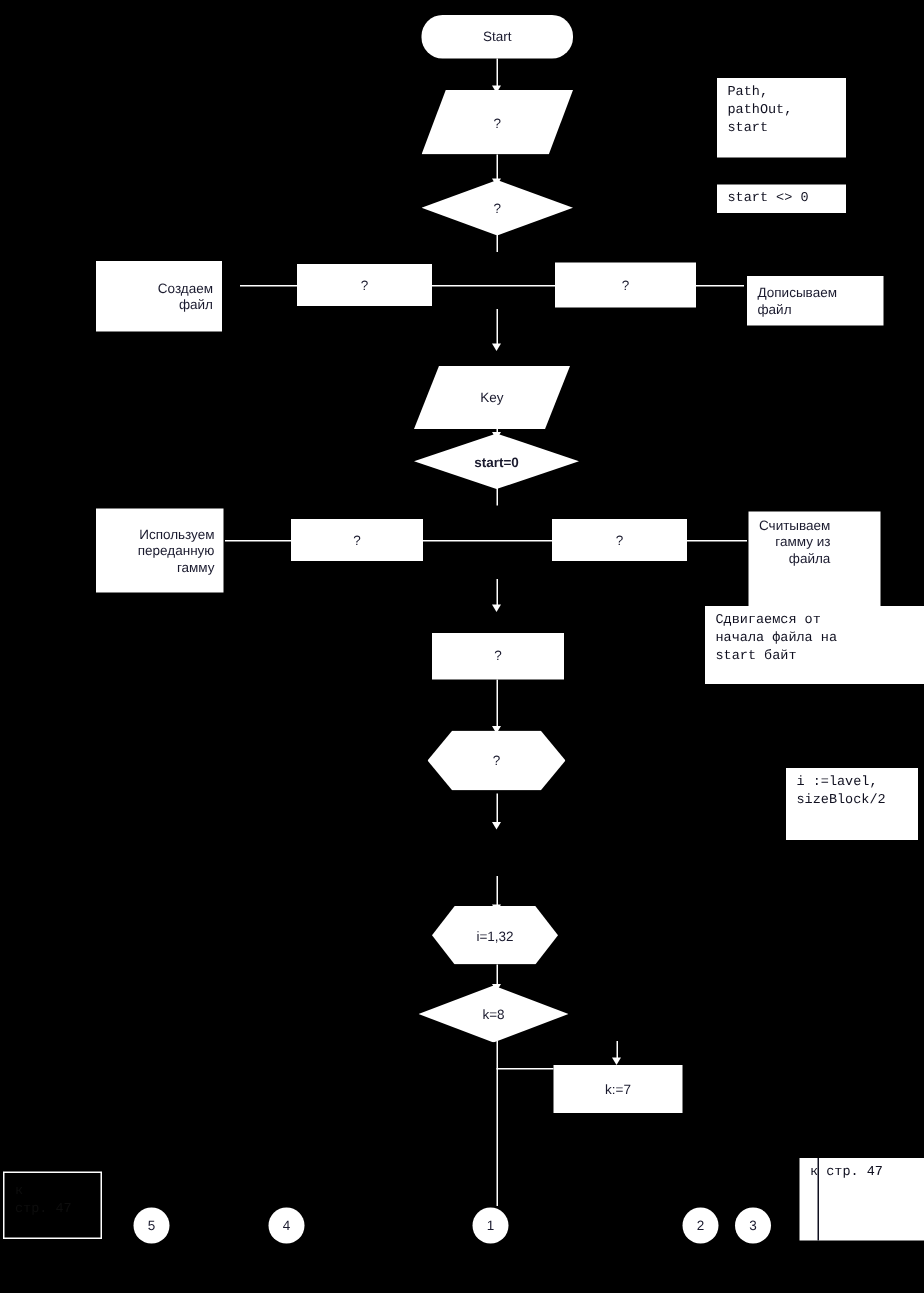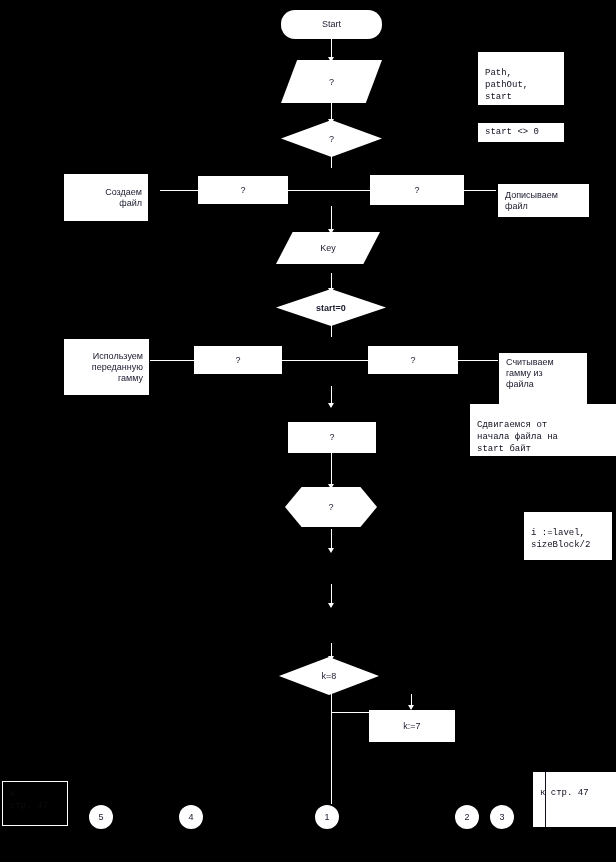--- a/index.html
+++ b/index.html
@@ -39,21 +39,21 @@
            justify-content:center;}
 
   
   .conn{position:absolute;width:24px;height:24px;border-radius:50%;
         background:#fff;color:#1a1a2e;font-size:9px;
         display:flex;align-items:center;justify-content:center;}
 
   
   .note{position:absolute;background:#fff;color:#101020;
         font-family:"Liberation Mono", monospace;font-size:9px;
-        line-height:12px;padding:15px 7px;box-sizing:border-box;
+        line-height:12px;padding:3px 7px;box-sizing:border-box;
         text-align:left;}
   .note.offpage{background:#fff;}
   .note.dark{background:#000;color:#0d0d0d;border:1px solid #fff;}
   .vbar{position:absolute;width:1px;background:#101020;}
 
   
   .ln{position:absolute;background:#fff;}
   .vl{width:1px;}
   .hl{height:1px;}
   .arw{position:absolute;width:0;height:0;}
@@ -124,57 +124,61 @@
   <div class="shape proc rt" style="left:64px;top:174px;width:84px;height:47px;white-space:pre;">Создаем
 файл</div>
 
   <div class="shape proc" style="left:198px;top:176px;width:90px;height:28px;">?</div>
 
   <div class="shape proc" style="left:370px;top:175px;width:94px;height:30px;">?</div>
 
   <div class="shape proc lt" style="left:498px;top:184px;width:91px;height:33px;white-space:pre;">Дописываем
 файл</div>
 
-  <div class="io" style="left:276px;top:232px;width:104px;height:32px;text-decoration:underline;">
+  <div class="io" style="left:276px;top:244px;width:104px;height:42px;text-decoration:underline;">
     <div class="sk"></div>
     <div class="tx">Key</div>
   </div>
 
   <div class="dec" style="left:276px;top:289px;width:110px;height:37px;font-weight:bold;">
     <div class="sk"></div>
     <div class="tx">start=0</div>
   </div>
 
   <div class="shape proc rt" style="left:64px;top:339px;width:85px;height:56px;white-space:pre;">Используем
 переданную
 гамму</div>
 
   <div class="shape proc" style="left:194px;top:346px;width:88px;height:28px;">?</div>
 
   <div class="shape proc" style="left:368px;top:346px;width:90px;height:28px;">?</div>
 
-  <div class="shape proc lt topalign" style="left:499px;top:353px;width:88px;height:64px;white-space:pre;">Считываем
+  <div class="shape proc lt topalign" style="left:499px;top:341px;width:88px;height:64px;white-space:pre;text-align:right;">Считываем
 гамму из
 файла</div>
 
   <div class="note" style="left:470px;top:404px;width:146px;height:52px;white-space:pre;">Сдвигаемся от
 начала файла на
 start байт</div>
 
   <div class="shape proc" style="left:288px;top:422px;width:88px;height:31px;">?</div>
 
   <div class="hex" style="left:285px;top:487px;width:92px;height:40px;">
     <div class="sk"></div>
     <div class="tx">?</div>
   </div>
 
   <div class="note" style="left:524px;top:512px;width:88px;height:48px;white-space:pre;">i :=lavel,
 sizeBlock/2</div>
 
 
+  <div class="hex" style="left:288px;top:604px;width:84px;height:39px;">
+    <div class="sk"></div>
+    <div class="tx">i=1,32</div>
+  </div>
 
   <div class="dec" style="left:279px;top:657px;width:100px;height:38px;">
     <div class="sk"></div>
     <div class="tx">k=8</div>
   </div>
 
   <div class="shape proc" style="left:369px;top:710px;width:86px;height:32px;">k:=7</div>
 
   <div class="note dark" style="left:2px;top:781px;width:66px;height:45px;white-space:pre;padding-top:6px;">к
 стр. 47</div>

